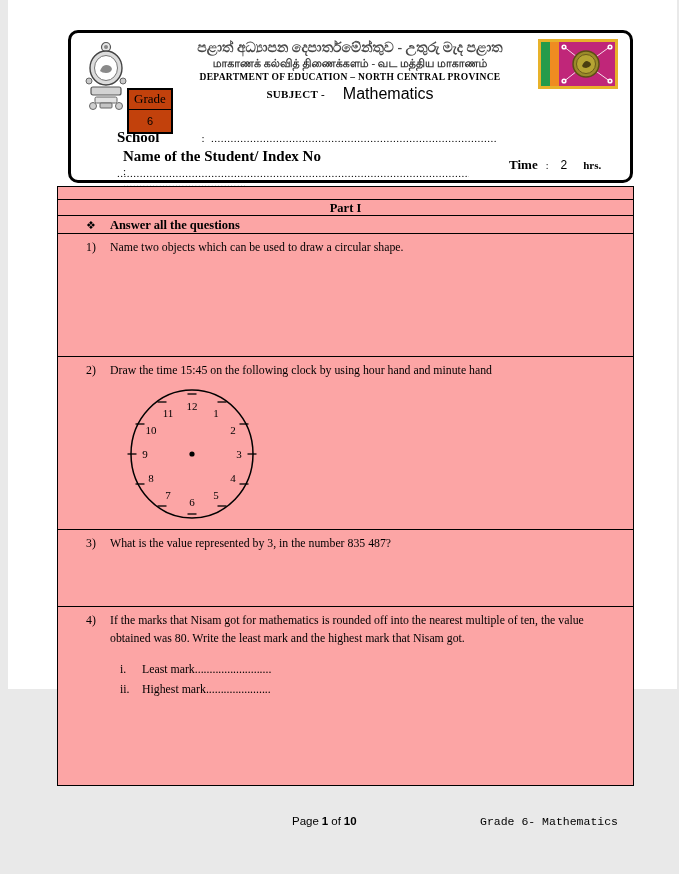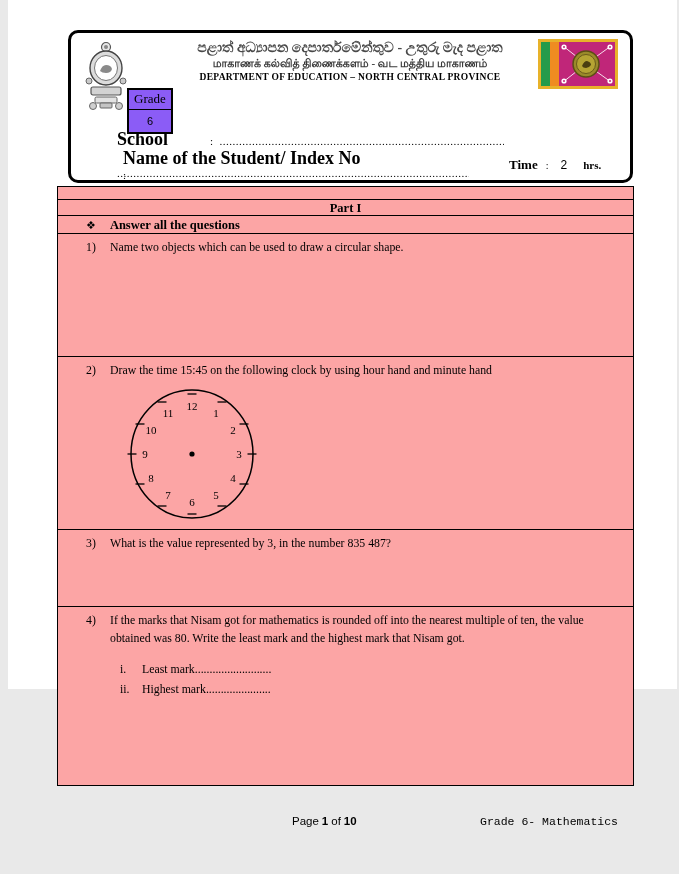--- a/index.html
+++ b/index.html
@@ -19,28 +19,28 @@
   .head-text { position:absolute; left:105px; top:6px; width:348px; text-align:center; }
   .dept-si { font-size:14px; font-weight:bold; color:#4a4a4a; line-height:17px; }
   .dept-ta { font-size:11px; font-weight:bold; color:#3a3a3a; line-height:14px; }
   .dept-en { font-size:9.5px; font-weight:bold; letter-spacing:.3px; line-height:12px; margin-top:1px; }
   .test-title { font-size:16.5px; font-weight:bold; letter-spacing:.4px; line-height:21px; margin-top:1px; }
   .subject-row { margin-top:2px; display:flex; justify-content:center; align-items:center; gap:18px; }
   .subject-label { font-size:11px; font-weight:bold; letter-spacing:.3px; }
   .subject-value { font-size:16px; font-family:"Liberation Sans", sans-serif; }
   .flag { position:absolute; right:12px; top:6px; }
 
-  .grade-box { position:absolute; left:56px; top:55px; width:46px; border:2px solid #000; background:#8b5cf6; }
+  .grade-box { position:absolute; left:56px; top:55px; width:46px; border:2px solid #000; background:#c2410c; }
   .grade-label { font-size:13px; text-align:center; border-bottom:1px solid #000; padding:1px 2px 2px; }
   .grade-value { font-size:11px; font-family:"Liberation Sans", sans-serif; text-align:center; padding:5px 2px; }
 
   .school-row  { position:absolute; left:46px; top:96px;  display:flex; align-items:baseline; }
   .name-row    { position:absolute; left:46px; top:115px; display:flex; align-items:baseline;flex-direction:column; }
   .dots2-row   { position:absolute; left:46px; top:132px; }
-  .fld-label { font-size:18px; font-weight:bold;text-align:center; }
+  .fld-label { font-size:15px; font-weight:bold;text-align:center; }
   .fld-colon { font-size:11px; margin:0 6px; }
   .dots { display:inline-block; overflow:hidden; white-space:nowrap; font-size:11px; letter-spacing:.5px; vertical-align:baseline; }
   .dots-school { width:300px; margin-left:36px; }
   .dots-name   { width:122px; }
   .dots-full   { width:352px; }
   .time-row { position:absolute; left:438px; top:124px; display:flex; align-items:baseline; }
   .time-label { font-size:13px; font-weight:bold; }
   .time-colon { font-size:10px; margin:0 12px 0 8px; }
   .time-value { font-size:12px; font-family:"Liberation Sans", sans-serif; }
   .time-unit  { font-size:11px; font-weight:bold; margin-left:16px; }
@@ -89,20 +89,24 @@
       <rect x="12" y="56" width="22" height="6" rx="1.5" fill="#e2e2e2" stroke="#666" stroke-width="1"></rect>
       <circle cx="10" cy="65" r="3.5" fill="#cfcfcf" stroke="#666" stroke-width="1"></circle>
       <circle cx="36" cy="65" r="3.5" fill="#cfcfcf" stroke="#666" stroke-width="1"></circle>
       <rect x="17" y="62" width="12" height="5" rx="1" fill="#c4c4c4" stroke="#666" stroke-width="1"></rect>
     </svg>
 
     <div class="head-text">
       <div class="dept-si">පළාත් අධ්‍යාපන දෙපාර්තමේන්තුව - උතුරු මැද පළාත</div>
       <div class="dept-ta">மாகாணக் கல்வித் திணைக்களம் - வட மத்திய மாகாணம்</div>
       <div class="dept-en">DEPARTMENT OF EDUCATION – NORTH CENTRAL PROVINCE</div>
+      <div class="subject-row">
+        <span class="subject-label">SUBJECT -</span>
+        <span class="subject-value">Mathematics</span>
+      </div>
     </div>
 
     <svg class="flag" width="80" height="50" viewBox="0 0 80 50">
       <rect x="0" y="0" width="80" height="50" fill="#E8B22A"></rect>
       <rect x="3" y="3" width="9" height="44" fill="#259B4B"></rect>
       <rect x="12" y="3" width="9" height="44" fill="#EF8C21"></rect>
       <rect x="21" y="3" width="56" height="44" fill="#C02679"></rect>
       <g stroke="#ffffff" stroke-width="1" opacity="0.85">
         <line x1="48" y1="25" x2="25" y2="7"></line>
         <line x1="48" y1="25" x2="73" y2="7"></line>

